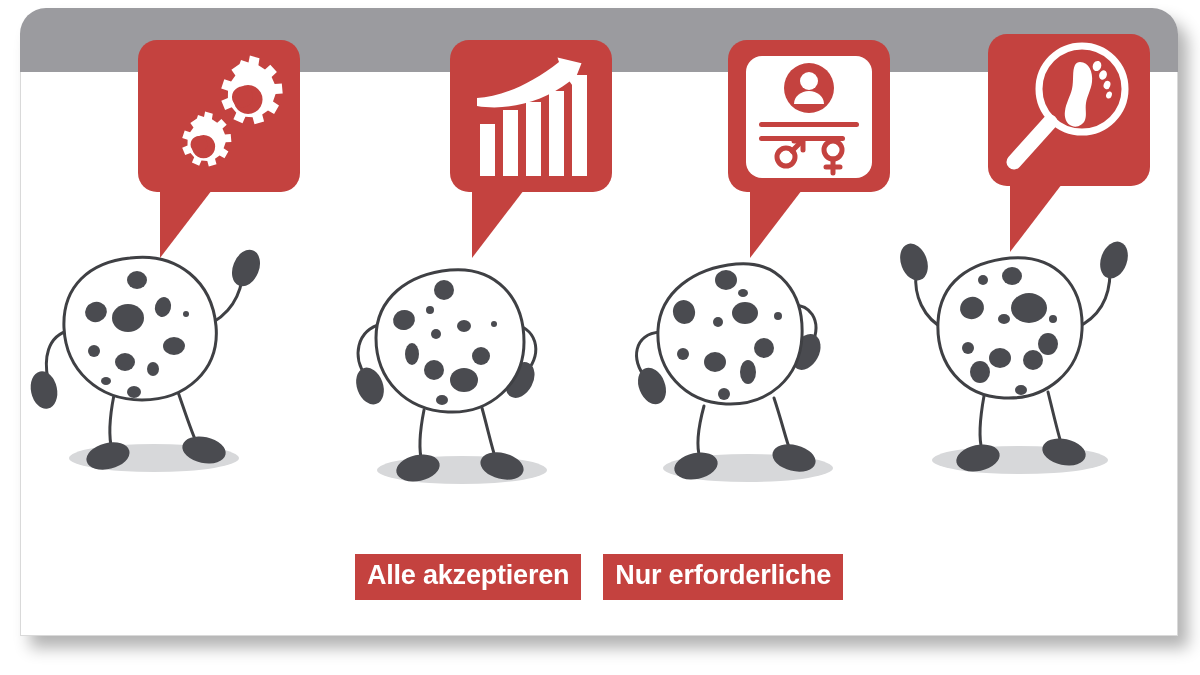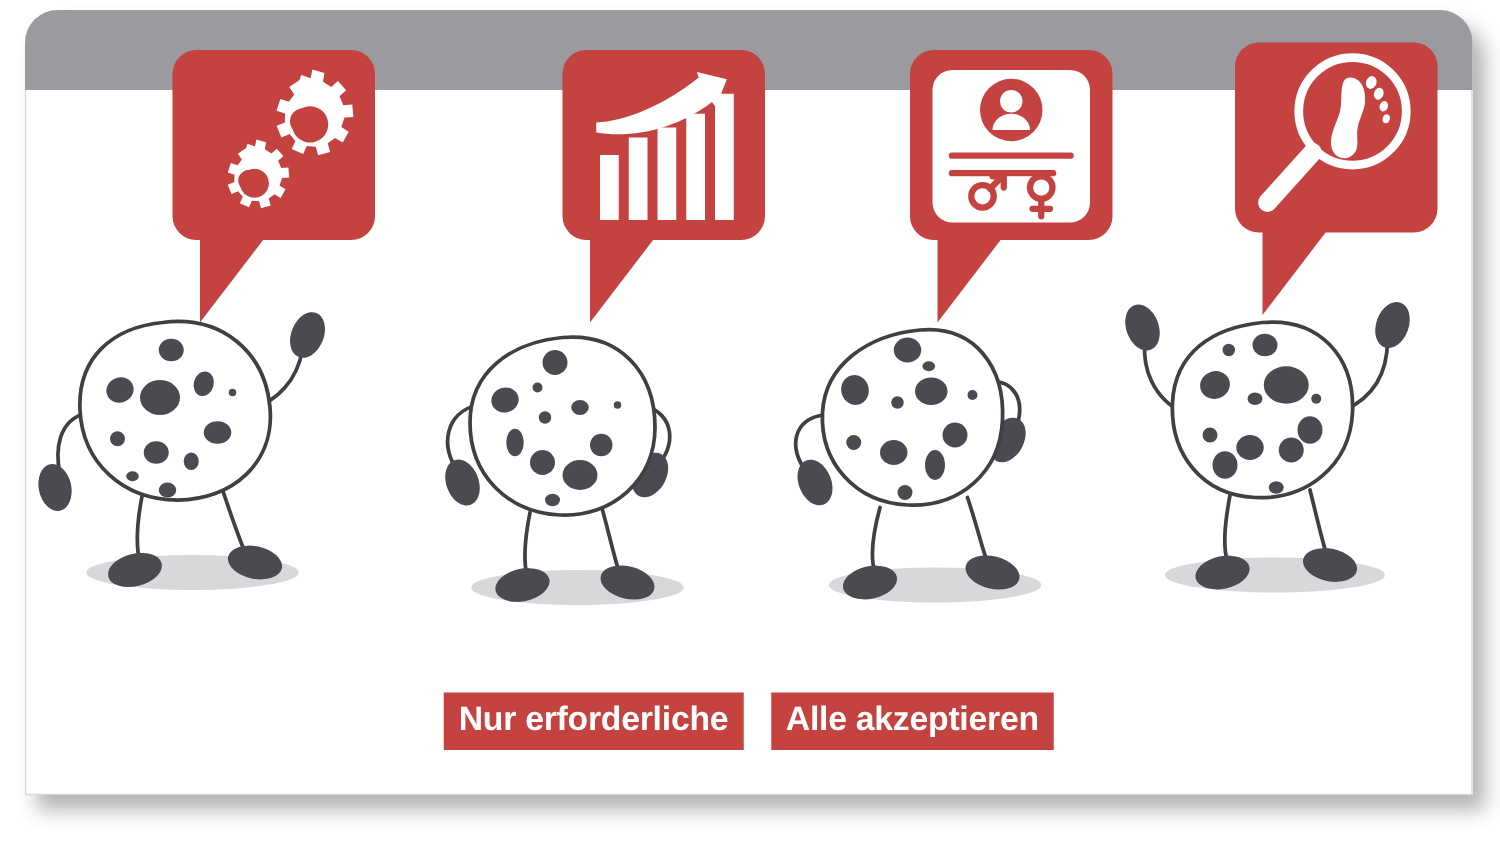--- a/index.html
+++ b/index.html
@@ -249,18 +249,18 @@
           <ellipse cx="156" cy="106" rx="10" ry="11"></ellipse>
           <ellipse cx="108" cy="120" rx="11" ry="10"></ellipse>
           <ellipse cx="141" cy="122" rx="10" ry="10"></ellipse>
           <ellipse cx="88" cy="134" rx="10" ry="11"></ellipse>
           <ellipse cx="129" cy="152" rx="6" ry="5"></ellipse>
         </g>
       </svg>
     </div>
 
     <div id="buttons">
+      <button class="cbtn">Alle akzeptieren</button>
       <button class="cbtn">Nur erforderliche</button>
-      <button class="cbtn">Alle akzeptieren</button>
     </div>
 
   </div>
 </div>
 
 </body></html>

